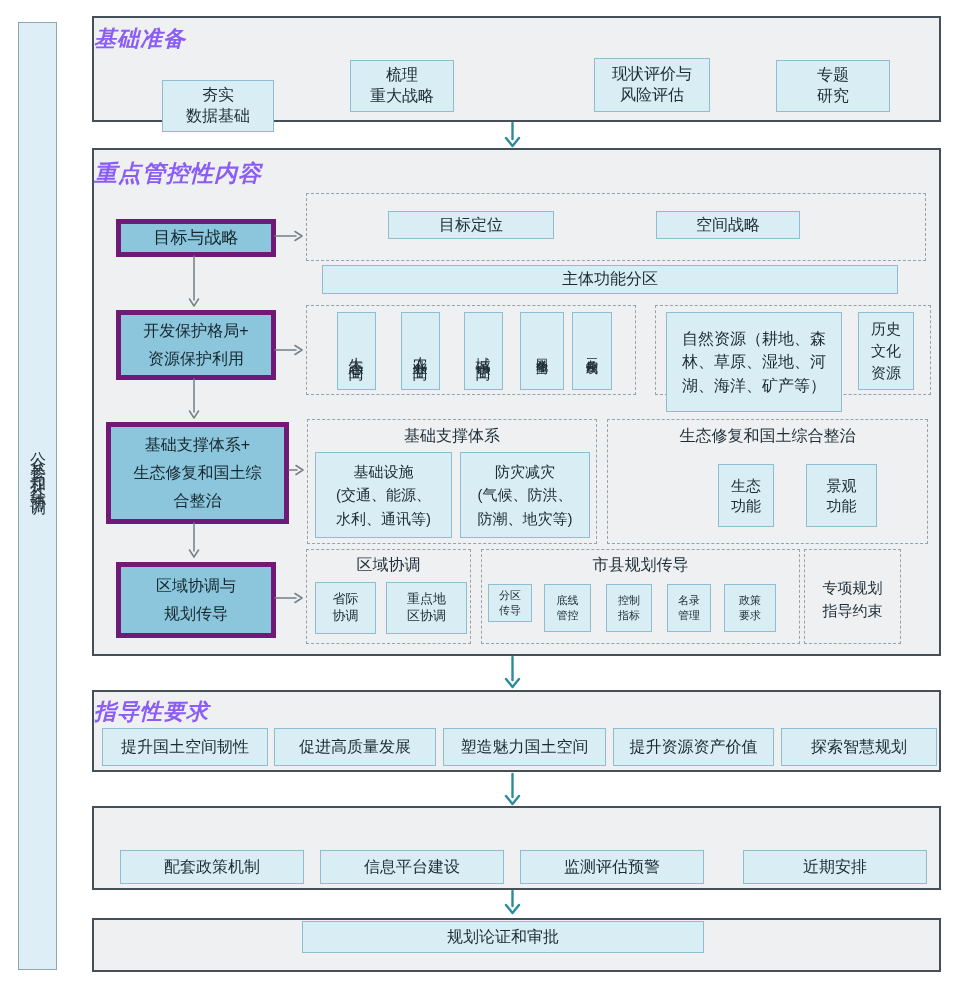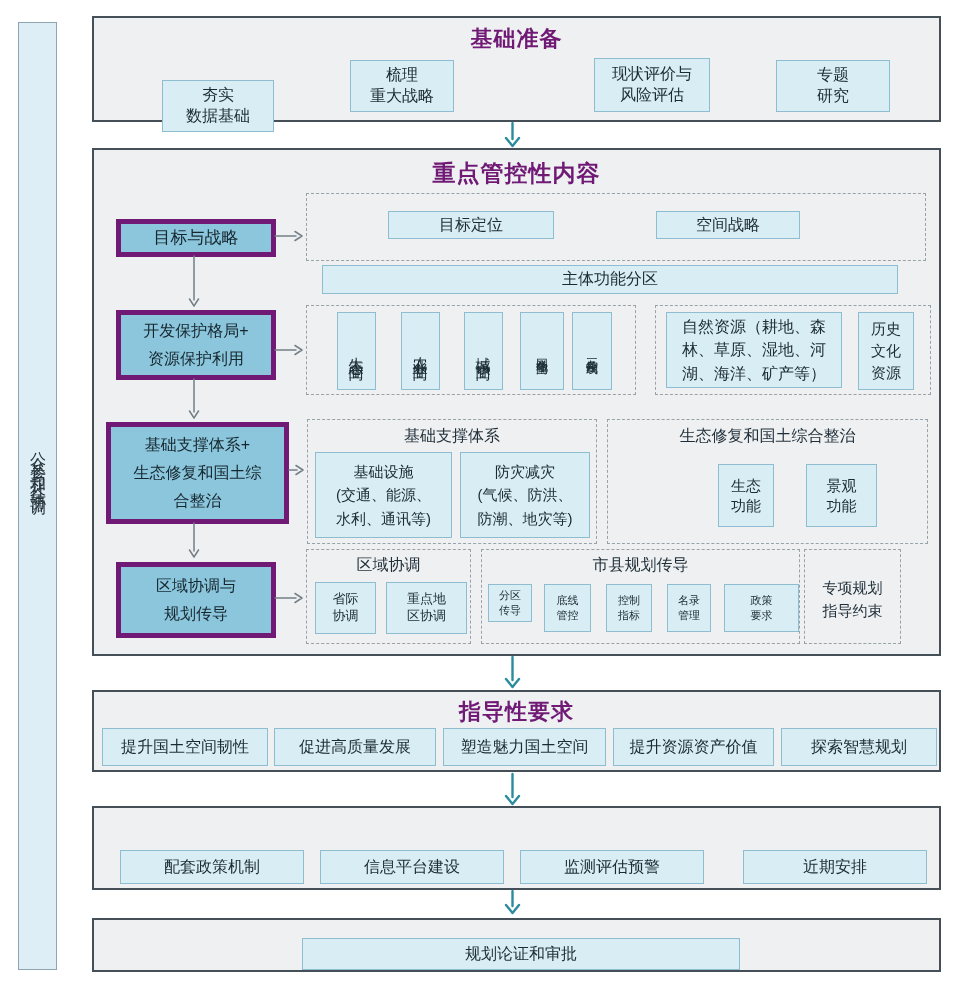--- a/index.html
+++ b/index.html
@@ -1,20 +1,20 @@
 <!DOCTYPE html>
 <html><head>
 <meta charset="utf-8">
 <style>
   html,body{margin:0;padding:0;background:#ffffff;}
   .canvas{position:relative;width:953px;height:991px;background:#ffffff;
           font-family:"Liberation Sans","DejaVu Sans",sans-serif;color:#1c2b33;overflow:hidden;}
   .sec{position:absolute;background:#eef0f2;border:2px solid #454f58;box-sizing:border-box;}
-  .sec-title{position:absolute;left:0;right:0;text-align:center;font-size:22px;font-weight:600;
-             color:#701a75;letter-spacing:1px;}
+  .sec-title{position:absolute;left:0;right:0;text-align:left;font-size:22px;font-weight:600;
+             color:#8b5cf6;letter-spacing:1px;font-style:italic;}
   .lb{position:absolute;background:#d9edf5;border:1px solid #8fbdd0;box-sizing:border-box;
       display:flex;align-items:center;justify-content:center;text-align:center;
       font-size:16px;line-height:1.3;white-space:pre-line;}
   .db{position:absolute;background:#8cc6dc;border:5px solid #701a75;box-sizing:border-box;
       display:flex;align-items:center;justify-content:center;text-align:center;
       font-size:17px;line-height:1.75;white-space:pre-line;color:#15272f;}
   .dash{position:absolute;border:1.5px dashed #98a2a9;box-sizing:border-box;background:transparent;}
   .dashlabel{position:absolute;text-align:center;font-size:16px;color:#1f2e38;white-space:pre-line;}
   .vbox{writing-mode:vertical-rl;text-orientation:upright;letter-spacing:3px;line-height:1;}
   .leftbar{position:absolute;background:#ddeef6;border:1px solid #8fa6b0;box-sizing:border-box;
@@ -56,21 +56,21 @@
 
     <div class="db" style="left:22px;top:160px;width:160px;height:70px;font-size:16px;">开发保护格局+
 资源保护利用</div>
     <div class="dash" style="left:212px;top:155px;width:330px;height:90px;"></div>
     <div class="lb vbox" style="left:243px;top:162px;width:39px;height:78px;font-size:15px;">生态空间</div>
     <div class="lb vbox" style="left:307px;top:162px;width:39px;height:78px;font-size:15px;">农业空间</div>
     <div class="lb vbox" style="left:370px;top:162px;width:39px;height:78px;font-size:15px;">城镇空间</div>
     <div class="lb vbox" style="left:426px;top:162px;width:44px;height:78px;font-size:12px;letter-spacing:1px;">网络化空间</div>
     <div class="lb vbox" style="left:478px;top:162px;width:40px;height:78px;font-size:12px;letter-spacing:1px;">三条控制线</div>
     <div class="dash" style="left:561px;top:155px;width:276px;height:90px;"></div>
-    <div class="lb" style="left:572px;top:162px;width:176px;height:76px;font-size:16px;line-height:1.45;padding:4px 6px;">自然资源（耕地、森林、草原、湿地、河湖、海洋、矿产等）</div>
+    <div class="lb" style="left:572px;top:162px;width:176px;height:100px;font-size:16px;line-height:1.45;padding:4px 6px;">自然资源（耕地、森林、草原、湿地、河湖、海洋、矿产等）</div>
     <div class="lb" style="left:764px;top:162px;width:56px;height:78px;font-size:15px;line-height:1.45;">历史
 文化
 资源</div>
 
     <div class="db" style="left:12px;top:272px;width:183px;height:102px;font-size:16px;">基础支撑体系+
 生态修复和国土综
 合整治</div>
     <div class="dash" style="left:213px;top:269px;width:290px;height:125px;"></div>
     <div class="dashlabel" style="left:213px;top:276px;width:290px;">基础支撑体系</div>
     <div class="lb" style="left:221px;top:302px;width:137px;height:86px;font-size:15px;line-height:1.55;">基础设施
@@ -97,21 +97,21 @@
     <div class="dash" style="left:387px;top:399px;width:319px;height:95px;"></div>
     <div class="dashlabel" style="left:387px;top:405px;width:319px;">市县规划传导</div>
     <div class="lb small" style="left:394px;top:434px;width:44px;height:38px;">分区
 传导</div>
     <div class="lb small" style="left:450px;top:434px;width:47px;height:48px;">底线
 管控</div>
     <div class="lb small" style="left:512px;top:434px;width:46px;height:48px;">控制
 指标</div>
     <div class="lb small" style="left:573px;top:434px;width:44px;height:48px;">名录
 管理</div>
-    <div class="lb small" style="left:630px;top:434px;width:75px;height:48px;">政策
+    <div class="lb small" style="left:630px;top:434px;width:52px;height:48px;">政策
 要求</div>
     <div class="dash" style="left:710px;top:399px;width:97px;height:95px;"></div>
     <div class="dashlabel" style="left:710px;top:426px;width:97px;font-size:15px;line-height:1.55;">专项规划
 指导约束</div>
   </div>
 
   <div class="sec" style="left:92px;top:690px;width:849px;height:82px;">
     <div class="sec-title" style="top:5px;">指导性要求</div>
     <div class="lb" style="left:8px;top:36px;width:166px;height:38px;">提升国土空间韧性</div>
     <div class="lb" style="left:180px;top:36px;width:162px;height:38px;">促进高质量发展</div>
@@ -121,21 +121,21 @@
   </div>
 
   <div class="sec" style="left:92px;top:806px;width:849px;height:84px;">
     <div class="lb" style="left:26px;top:42px;width:184px;height:34px;">配套政策机制</div>
     <div class="lb" style="left:226px;top:42px;width:184px;height:34px;">信息平台建设</div>
     <div class="lb" style="left:426px;top:42px;width:184px;height:34px;">监测评估预警</div>
     <div class="lb" style="left:649px;top:42px;width:184px;height:34px;font-family:Liberation Serif, serif;">近期安排</div>
   </div>
 
   <div class="sec" style="left:92px;top:918px;width:849px;height:54px;">
-    <div class="lb" style="left:208px;top:18px;width:438px;height:32px;">规划论证和审批</div>
+    <div class="lb" style="left:208px;top:1px;width:402px;height:32px;">规划论证和审批</div>
   </div>
 
   <svg class="overlay" width="953" height="991" viewBox="0 0 953 991">
 
     <g stroke="#2b8c9e" stroke-width="2.4" fill="none" stroke-linecap="round" stroke-linejoin="round">
       <path d="M512.5 123 V139 M506 138 L512.5 146 L519 138"></path>
       <path d="M512.5 657 V680 M506 679 L512.5 687 L519 679"></path>
       <path d="M512.5 774 V797 M506 796 L512.5 804 L519 796"></path>
       <path d="M512.5 891 V906 M506 905 L512.5 913 L519 905"></path>
     </g>

